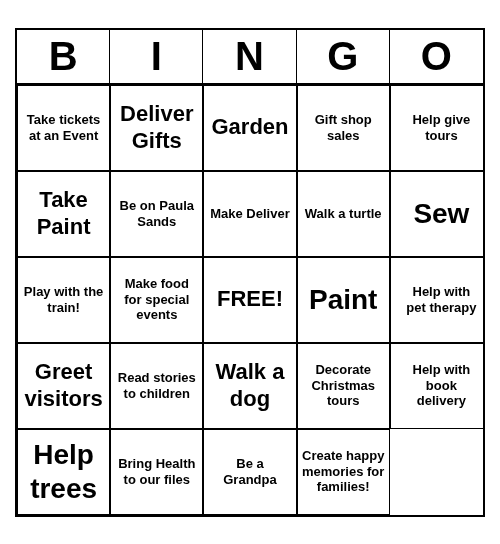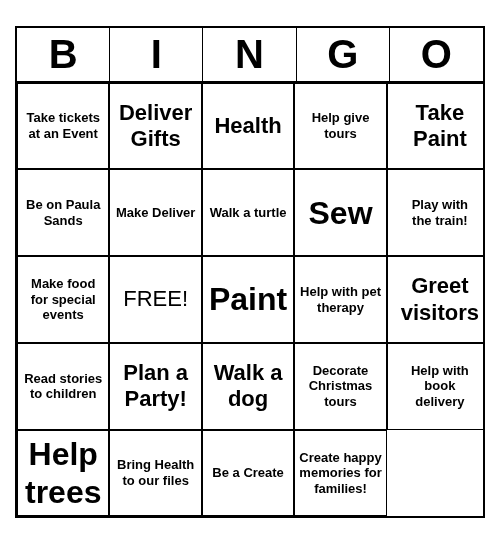--- a/index.html
+++ b/index.html
@@ -50,58 +50,58 @@
     }
     .bingo-cell:nth-child(5n) {
       border-right: none;
       padding-left: 13px;
     }
     .bingo-cell.large-text {
       font-size: 22px;
       font-weight: bold;
     }
     .bingo-cell.xlarge-text {
-      font-size: 32px;
+      font-size: 28px;
       font-weight: bold;
     }
     .bingo-cell.free {
       font-size: 22px;
-      font-weight: normal;
+      font-weight: bold;
     }
   </style>
 </head>
 <body>
 
 <div class="bingo-card">
   <div class="bingo-header">
   <div class="bingo-header-cell">B</div>
       <div class="bingo-header-cell">I</div>
       <div class="bingo-header-cell">N</div>
       <div class="bingo-header-cell">G</div>
       <div class="bingo-header-cell">O</div>
     </div>
   <div class="bingo-grid">
   <div class="bingo-cell">Take tickets at an Event</div>
       <div class="bingo-cell large-text">Deliver Gifts</div>
-      <div class="bingo-cell large-text">Health</div>
+      <div class="bingo-cell large-text">Garden</div>
+      <div class="bingo-cell">Gift shop sales</div>
       <div class="bingo-cell">Help give tours</div>
       <div class="bingo-cell large-text">Take Paint</div>
       <div class="bingo-cell">Be on Paula Sands</div>
       <div class="bingo-cell">Make Deliver</div>
       <div class="bingo-cell">Walk a turtle</div>
       <div class="bingo-cell xlarge-text">Sew</div>
       <div class="bingo-cell">Play with the train!</div>
       <div class="bingo-cell">Make food for special events</div>
       <div class="bingo-cell free">FREE!</div>
       <div class="bingo-cell xlarge-text">Paint</div>
       <div class="bingo-cell">Help with pet therapy</div>
       <div class="bingo-cell large-text">Greet visitors</div>
       <div class="bingo-cell">Read stories to children</div>
-      <div class="bingo-cell large-text">Plan a Party!</div>
       <div class="bingo-cell large-text">Walk a dog</div>
       <div class="bingo-cell">Decorate Christmas tours</div>
       <div class="bingo-cell">Help with book delivery</div>
       <div class="bingo-cell xlarge-text">Help trees</div>
       <div class="bingo-cell">Bring Health to our files</div>
-      <div class="bingo-cell">Be a Create</div>
+      <div class="bingo-cell">Be a Grandpa</div>
       <div class="bingo-cell">Create happy memories for families!</div>
     </div>
 </div>
 
 </body></html>

